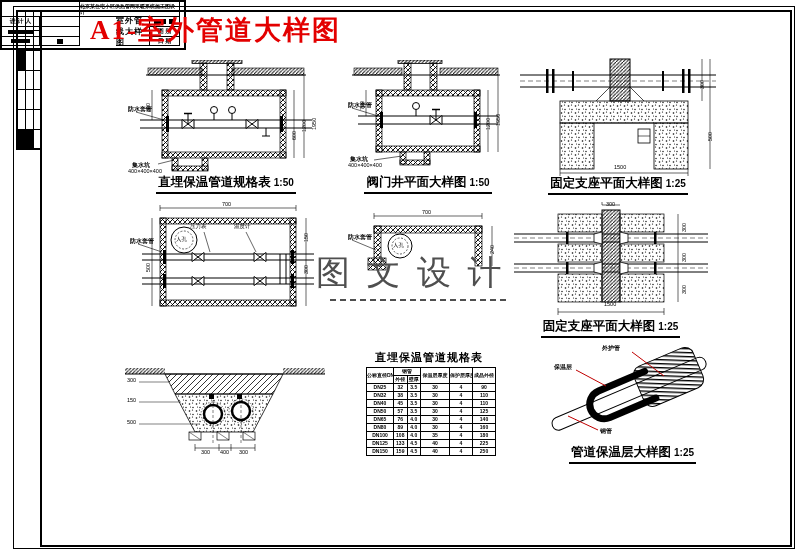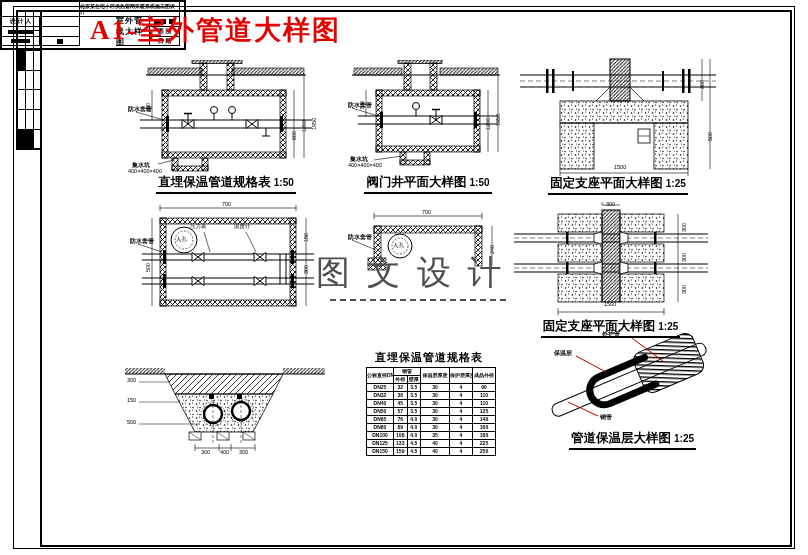--- a/index.html
+++ b/index.html
@@ -452,21 +452,21 @@
             <td>159</td>
             <td>4.5</td>
             <td>40</td>
             <td>4</td>
             <td>250</td>
           </tr>
     </tbody>
       </table>
   </div>
 
-  <div class="dwg" style="left:540px;top:324px;width:185px;height:126px">
+  <div class="dwg" style="left:540px;top:338px;width:185px;height:126px">
     <svg width="185" height="106">
       <g transform="rotate(-23 92 55)">
         <rect x="6" y="48" width="166" height="13" rx="6" fill="#fff" stroke="#000"></rect>
         <path d="M112,40 h-50 a14.5,14.5 0 0 0 0,29 h50" fill="none" stroke="#000" stroke-width="7" stroke-linecap="round"></path>
         <rect x="100" y="33" width="64" height="43" rx="9" fill="url(#strp)" stroke="#000"></rect>
       </g>
       <line x1="92" y1="14" x2="124" y2="38" stroke="#c00000" stroke-width="1"></line>
       <line x1="36" y1="32" x2="66" y2="48" stroke="#c00000" stroke-width="1"></line>
       <line x1="58" y1="92" x2="28" y2="78" stroke="#c00000" stroke-width="1"></line>
     </svg>

